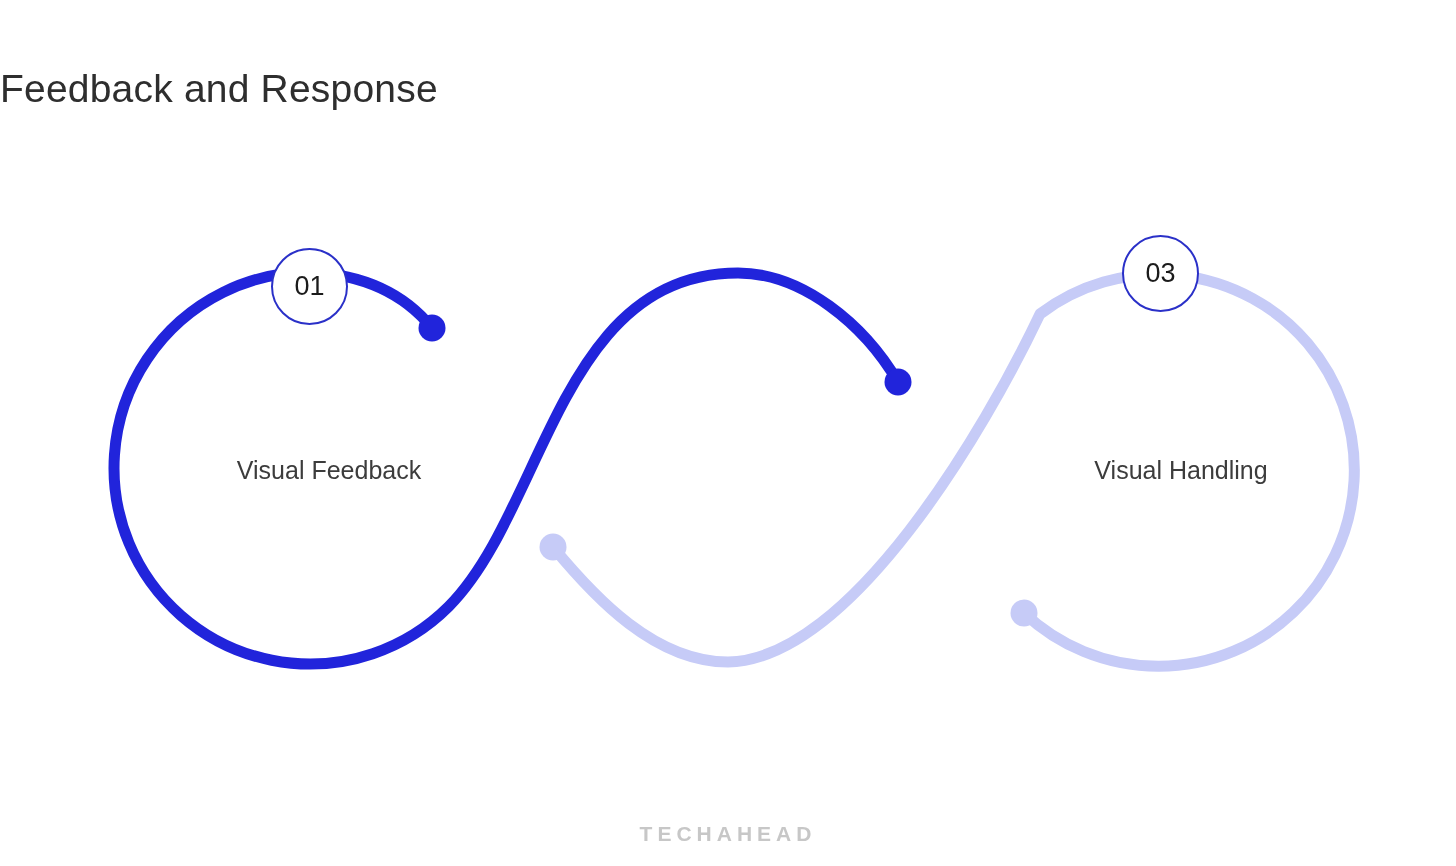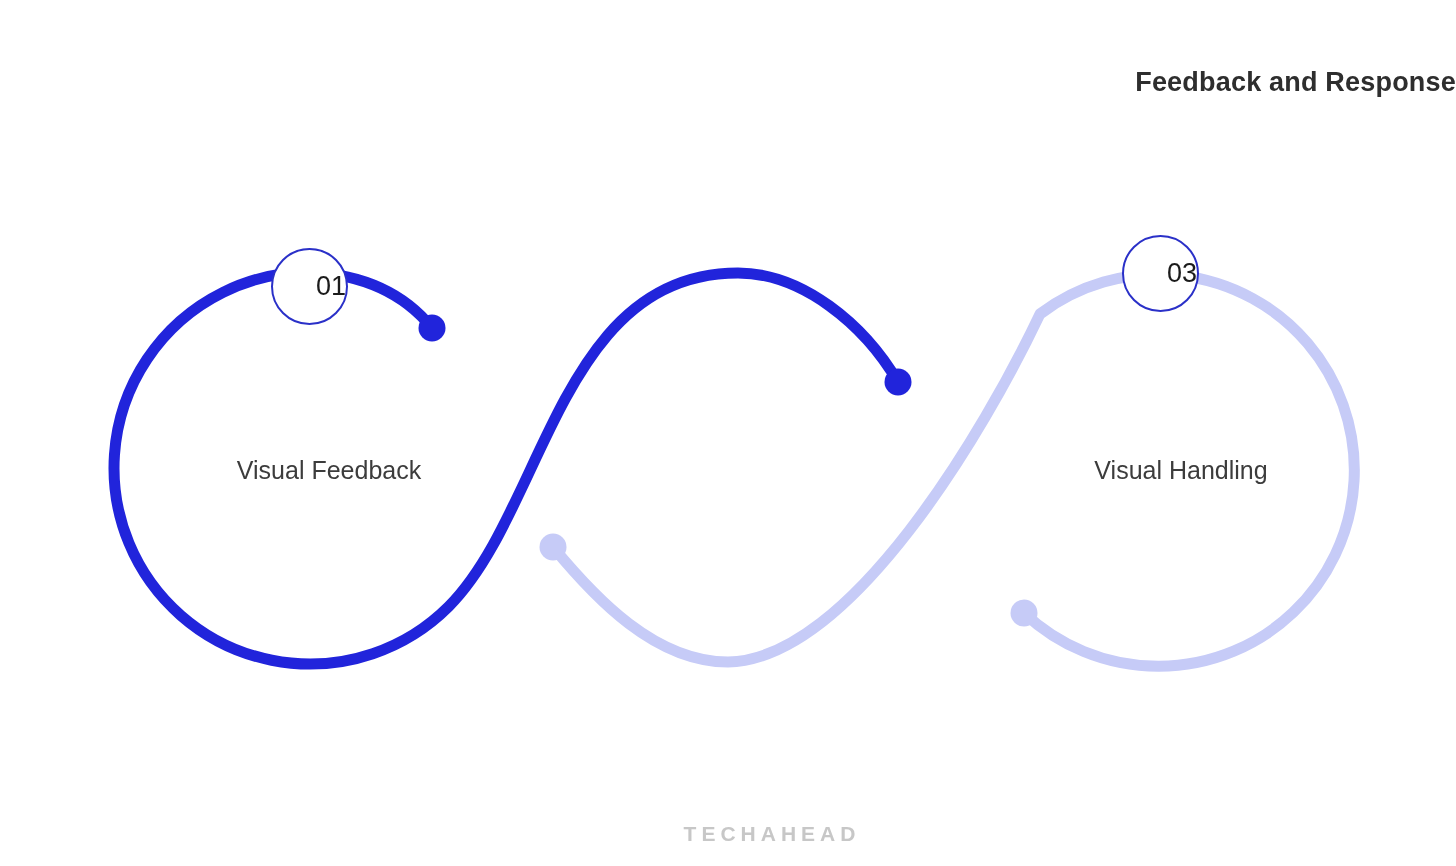--- a/index.html
+++ b/index.html
@@ -17,39 +17,39 @@
   .canvas{
     position:relative;
     width:1456px;height:866px;
     background:var(--bg);
     overflow:hidden;
     font-family:"Liberation Sans", sans-serif;
   }
   .page-title{
     position:absolute;
     top:67px;left:0;width:100%;
-    text-align:right;
-    font-size:27px;
-    font-weight:700;
+    text-align:left;
+    font-size:39px;
+    font-weight:400;
     color:var(--title-color);
     letter-spacing:.2px;
   }
   svg.wave{position:absolute;left:0;top:0;width:1456px;height:866px;}
   .wave-path{fill:none;stroke-width:11;stroke-linecap:round;stroke-linejoin:round;}
   .wave-dark{stroke:var(--wave-dark);}
   .wave-light{stroke:var(--wave-light);}
   .dot-dark{fill:var(--wave-dark);}
   .dot-light{fill:var(--wave-light);}
   .badge{
     position:absolute;
     width:77px;height:77px;
     border-radius:50%;
     background:#fff;
     border:2px solid var(--badge-border);
-    display:flex;align-items:center;justify-content:flex-end;
+    display:flex;align-items:center;justify-content:center;
     font-size:27px;
     color:var(--number-color);
   }
   .badge.b1{left:271px;top:248px;}
   .badge.b2{left:699px;top:248px;}
   .badge.b3{left:1122px;top:235px;}
   .step-label{
     position:absolute;
     top:456px;
     transform:translateX(-50%);
@@ -62,21 +62,20 @@
   .step-label.l2{left:728px;}
   .step-label.l3{left:1162px;}
   .watermark{
     position:absolute;
     top:822px;left:50%;
     transform:translateX(-50%);
     font-size:21px;
     font-weight:700;
     letter-spacing:5px;
     color:var(--watermark-color);
-    margin-left:44px;
   }
 </style>
 </head>
 <body>
 
 <div class="canvas">
 
   <div class="page-title">Feedback and Response</div>
 
   <svg class="wave" viewBox="0 0 1456 866" aria-hidden="true">

